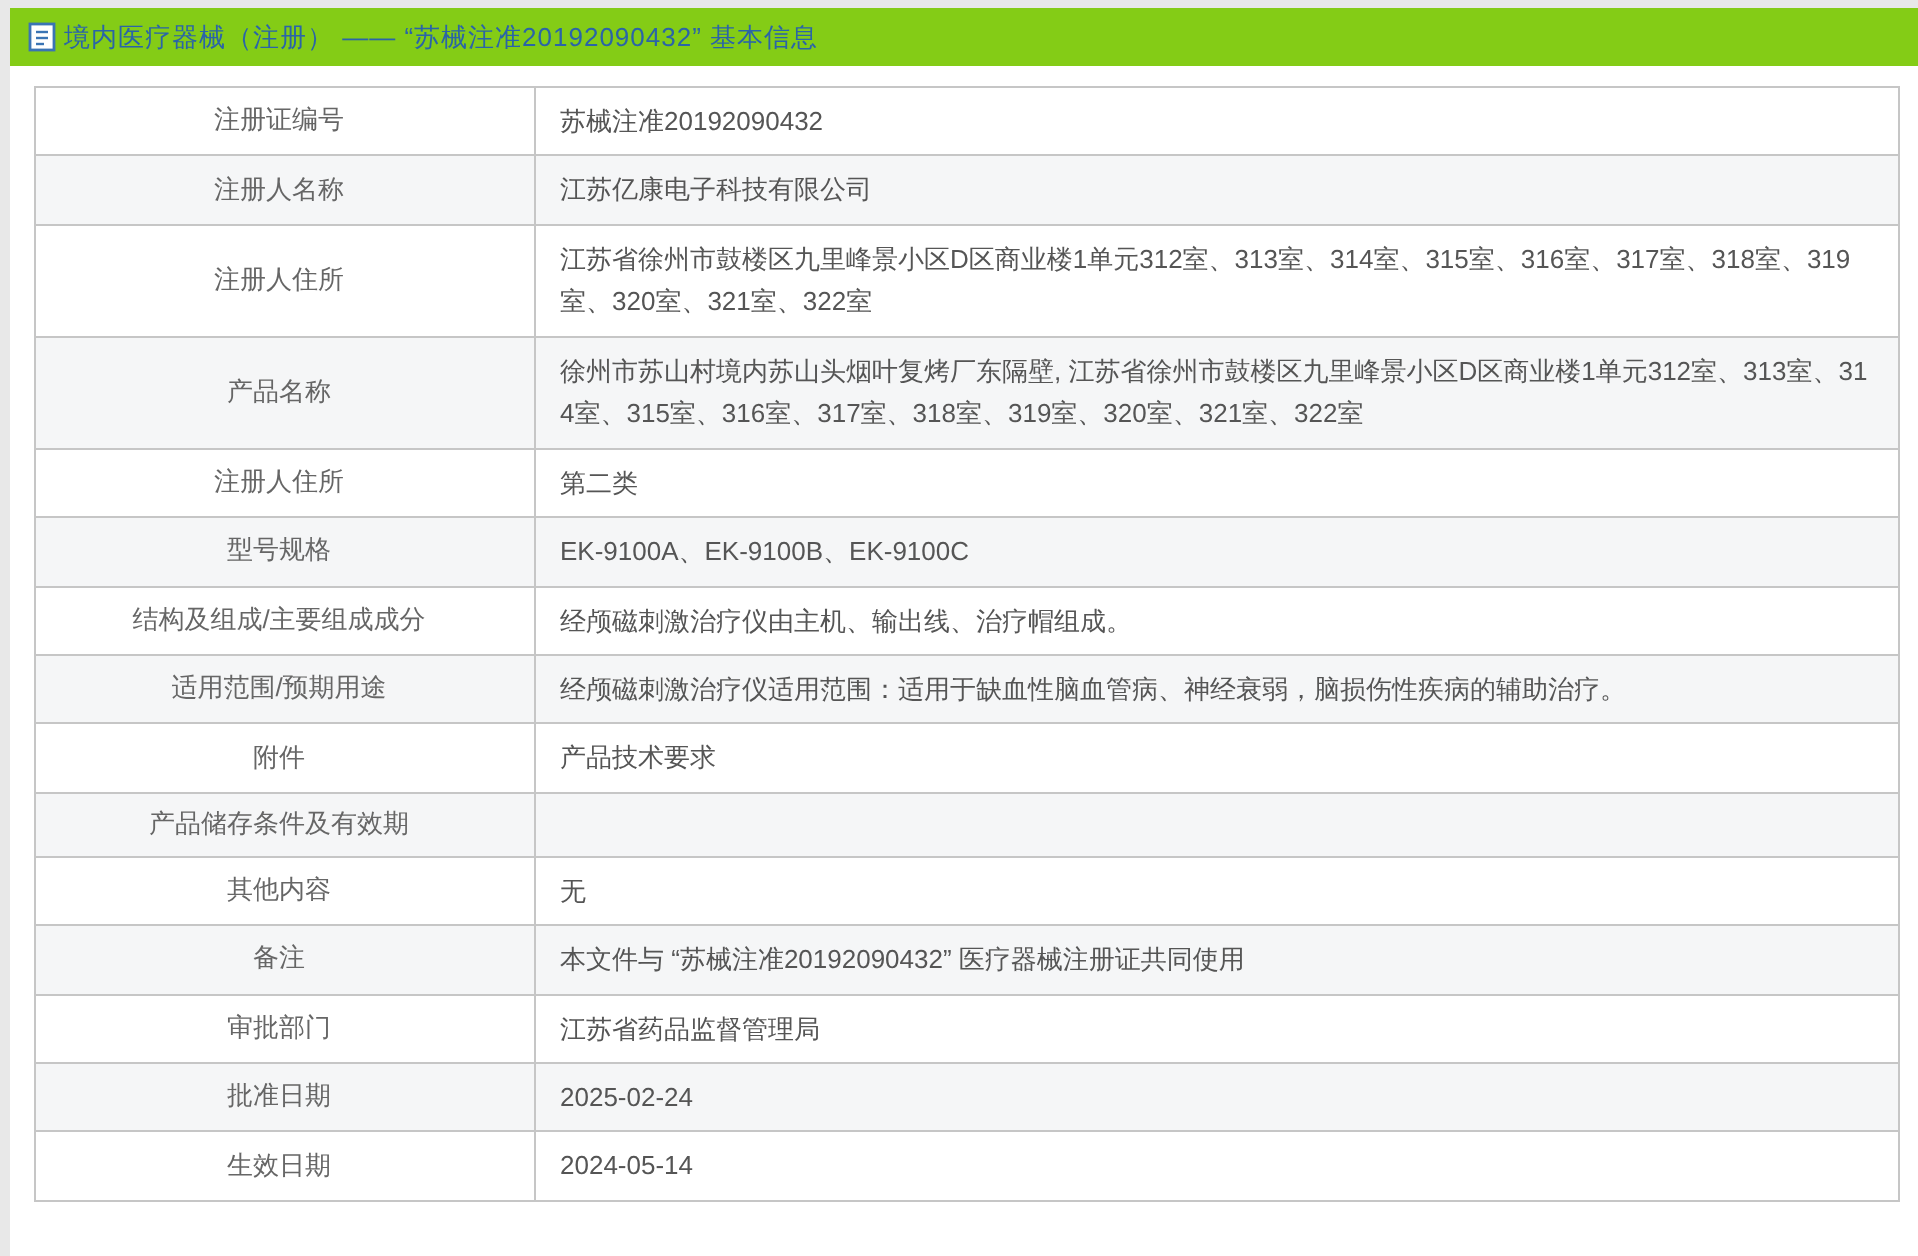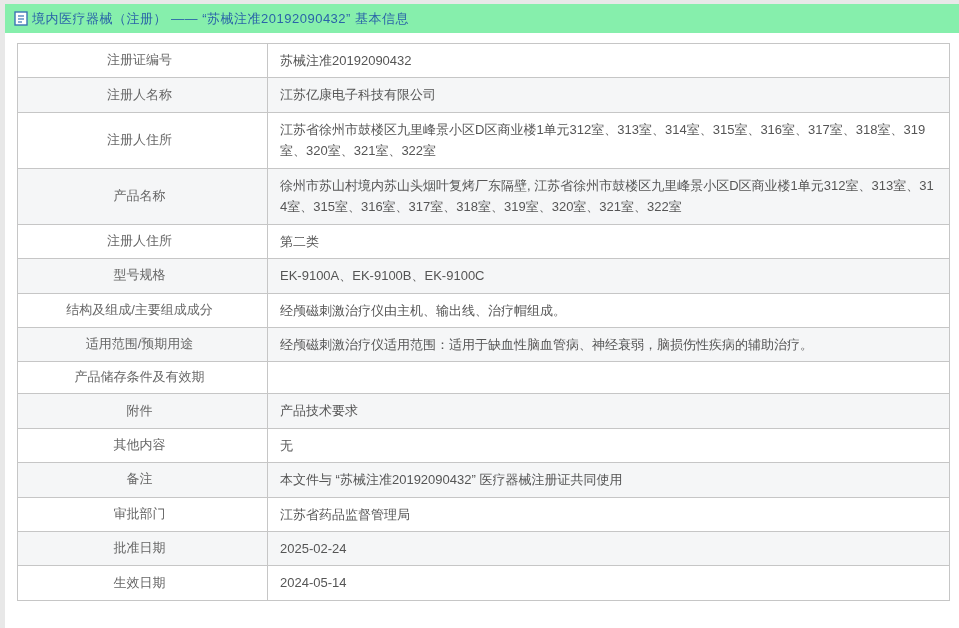--- a/index.html
+++ b/index.html
@@ -14,21 +14,21 @@
   .card {
     position: absolute;
     left: 5px;
     top: 4px;
     right: 0;
     bottom: 0;
     background: #ffffff;
   }
   .title-bar {
     height: 29px;
-    background: #86efac;
+    background: #84cc16;
     display: flex;
     align-items: center;
     padding-left: 9px;
     box-sizing: border-box;
   }
   .title-bar .doc-icon {
     width: 14px;
     height: 15px;
     margin-right: 4px;
     flex: 0 0 auto;
@@ -122,26 +122,26 @@
       </tr>
       <tr>
         <th>结构及组成/主要组成成分</th>
         <td>经颅磁刺激治疗仪由主机、输出线、治疗帽组成。</td>
       </tr>
       <tr>
         <th>适用范围/预期用途</th>
         <td>经颅磁刺激治疗仪适用范围：适用于缺血性脑血管病、神经衰弱，脑损伤性疾病的辅助治疗。</td>
       </tr>
       <tr>
+        <th>附件</th>
+        <td>产品技术要求</td>
+      </tr>
+      <tr>
         <th>产品储存条件及有效期</th>
         <td></td>
-      </tr>
-      <tr>
-        <th>附件</th>
-        <td>产品技术要求</td>
       </tr>
       <tr>
         <th>其他内容</th>
         <td>无</td>
       </tr>
       <tr>
         <th>备注</th>
         <td>本文件与 “苏械注准20192090432” 医疗器械注册证共同使用</td>
       </tr>
       <tr>

